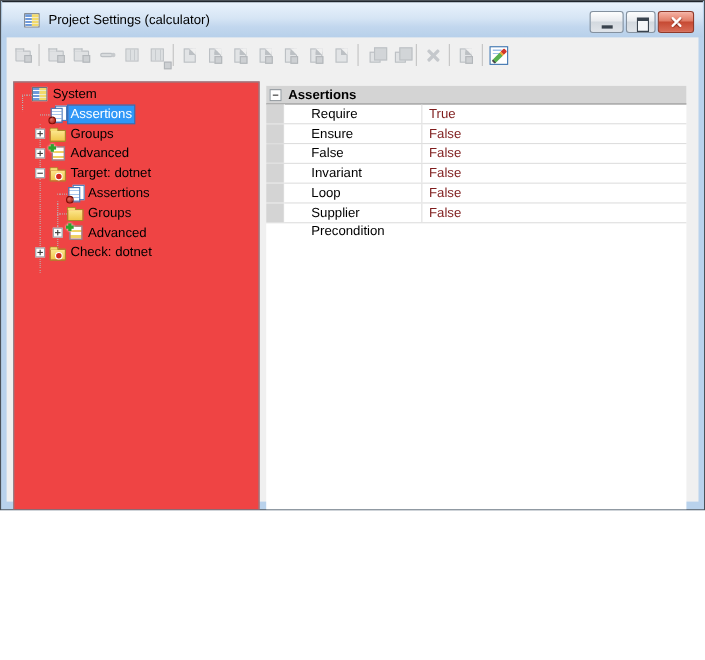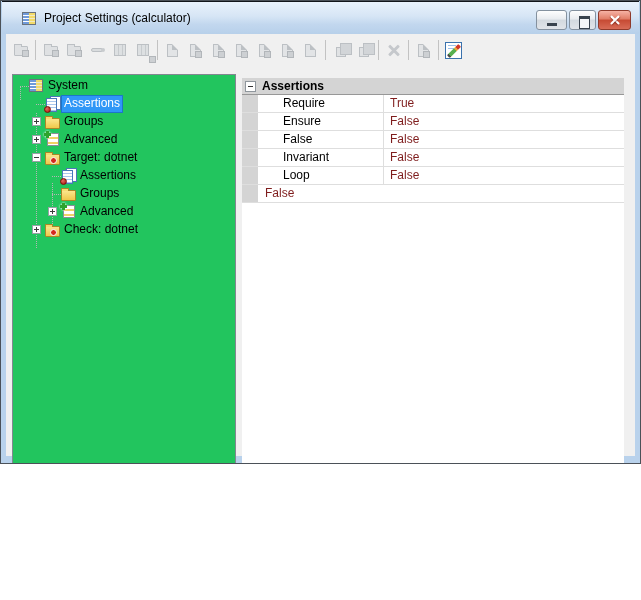--- a/index.html
+++ b/index.html
@@ -59,21 +59,21 @@
   
   .ged { width:17px; height:17px; background:#fff; border:1px solid #3a72ad; position:relative; }
   .ged::before { content:""; position:absolute; left:2px; top:2px; width:8px; height:5px;
     background:repeating-linear-gradient(to bottom,#9dc0e8 0 1px,transparent 1px 3px); }
   .ged::after { content:""; position:absolute; left:0px; top:6px; width:16px; height:4px;
     transform:rotate(-45deg); border-radius:1px;
     background:linear-gradient(to right,#4a4a4a 0 2px,#58b04f 2px 10px,#e8a33d 10px 12px,#d2362a 12px); }
 
   
   .tree { position:absolute; left:6px; top:40px; width:224px; height:472px;
-    background:#22c55e; border:1px solid #828790; padding-top:2px; font-size:12px; overflow:hidden; }
+    background:#ef4444; border:1px solid #828790; padding-top:2px; font-size:12px; overflow:hidden; }
   .vline { position:absolute; width:1px;
     background:repeating-linear-gradient(to bottom,#b5b5b5 0 1px,transparent 1px 2px); }
   .vA { left:7px;  top:12px;  height:14px; }
   .vB { left:23px; top:38px;  height:135px; }
   .vC { left:39px; top:108px; height:47px; }
   .trow { position:relative; height:18px; }
   .stub { position:absolute; top:9px; height:1px;
     background:repeating-linear-gradient(to right,#b5b5b5 0 1px,transparent 1px 2px); }
   .st0 { left:7px; width:9px; } .st1 { left:23px; width:9px; } .st2 { left:39px; width:9px; }
   .exp { position:absolute; top:4px; width:9px; height:9px; background:#fff; border:1px solid #9aa0a6; }
@@ -294,20 +294,21 @@
         <span class="gnm">Invariant</span>
         <span class="gvl">False</span>
       </div>
       <div class="grow">
         <span class="ggut"></span>
         <span class="gnm">Loop</span>
         <span class="gvl">False</span>
       </div>
       <div class="grow">
         <span class="ggut"></span>
+        <span class="gnm">Supplier Precondition</span>
         <span class="gvl">False</span>
       </div>
     </div>
 
     <div class="desc"></div>
 
     <button class="btn ok">OK</button>
     <button class="btn cancel">Cancel</button>
   </div>
 </div>

